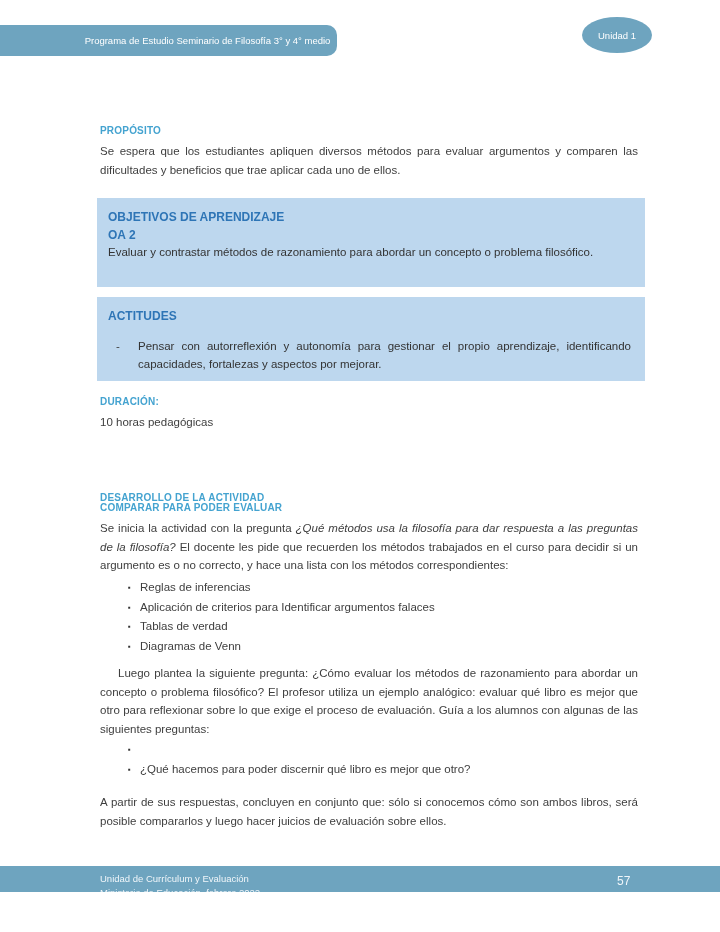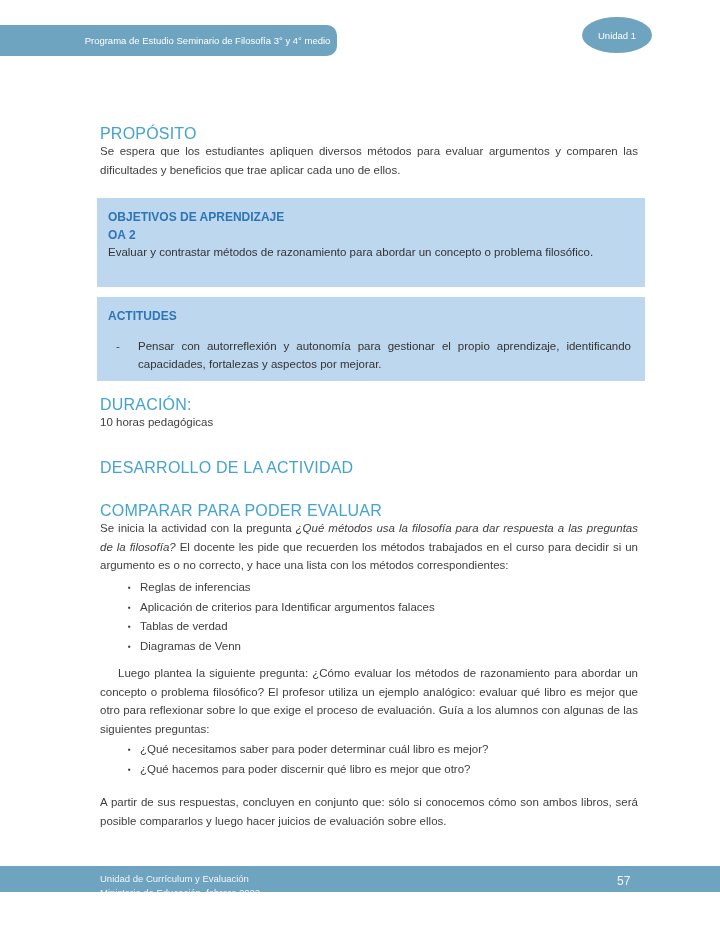--- a/index.html
+++ b/index.html
@@ -26,21 +26,21 @@
     display:flex; align-items:center; justify-content:center;
     color:#ffffff; font-size:9.5px;
   }
 
   .doc-title {
     position:absolute; top:83px; left:0; width:720px; text-align:center;
     color:var(--accent-light,#44a3d0); font-weight:bold; font-size:17px;
   }
 
   .sec { position:absolute; left:100px; width:538px; }
-  .h-light { color:var(--accent-light,#44a3d0); font-weight:normal; font-size:16px; letter-spacing:.2px; }
+  .h-light { color:var(--accent-light,#44a3d0); font-weight:bold; font-size:10px; letter-spacing:.2px; }
   .body-text { font-size:11.5px; line-height:18.5px; }
   .justify { text-align:justify; }
   .indent-first { text-indent:18px; }
 
   
   .box {
     position:absolute; left:97px; width:548px;
     background:var(--box-bg,#bdd7ee); padding:11px 14px 0 11px;
   }
   .box-h { color:var(--box-heading,#2e75b6); font-weight:bold; font-size:12px; line-height:17.5px; }
@@ -89,21 +89,21 @@
     <div class="box-h">ACTITUDES</div>
     <div class="box-bullet-row">
       <span class="dash">-</span>
       <div class="box-t justify">Pensar con autorreflexión y autonomía para gestionar el propio aprendizaje, identificando capacidades, fortalezas y aspectos por mejorar.</div>
     </div>
   </div>
 
   <div class="sec h-light" style="top:396px">DURACIÓN:</div>
   <div class="sec body-text" style="top:413px">10 horas pedagógicas</div>
 
-  <div class="sec h-light" style="top:459px">DESARROLLO DE LA ACTIVIDAD</div>
+  <div class="sec h-light" style="top:492px">DESARROLLO DE LA ACTIVIDAD</div>
 
   <div class="sec h-light" style="top:502px">COMPARAR PARA PODER EVALUAR</div>
 
   <p class="sec body-text justify" style="top:519px"><span>Se inicia la actividad con la pregunta </span><i>¿Qué métodos usa la filosofía para dar respuesta a las preguntas de la filosofía?</i><span> El docente les pide que recuerden los métodos trabajados en el curso para decidir si un argumento es o no correcto, y hace una lista con los métodos correspondientes:</span></p>
 
   <ul class="sq sec" style="top:578px">
     <li>
       <span class="blt">▪</span>
       <span>Reglas de inferencias</span>
     </li>
@@ -119,21 +119,20 @@
       <span class="blt">▪</span>
       <span>Diagramas de Venn</span>
     </li>
   </ul>
 
   <p class="sec body-text justify indent-first" style="top:664px">Luego plantea la siguiente pregunta: ¿Cómo evaluar los métodos de razonamiento para abordar un concepto o problema filosófico? El profesor utiliza un ejemplo analógico: evaluar qué libro es mejor que otro para reflexionar sobre lo que exige el proceso de evaluación. Guía a los alumnos con algunas de las siguientes preguntas:</p>
 
   <ul class="sq sec" style="top:740px">
     <li>
       <span class="blt">▪</span>
-      <span>¿Qué necesitamos saber para poder determinar cuál libro es mejor?</span>
     </li>
     <li>
       <span class="blt">▪</span>
       <span>¿Qué hacemos para poder discernir qué libro es mejor que otro?</span>
     </li>
   </ul>
 
   <p class="sec body-text justify" style="top:793px">A partir de sus respuestas, concluyen en conjunto que: sólo si conocemos cómo son ambos libros, será posible compararlos y luego hacer juicios de evaluación sobre ellos.</p>
 
   <div class="footer-bar">

